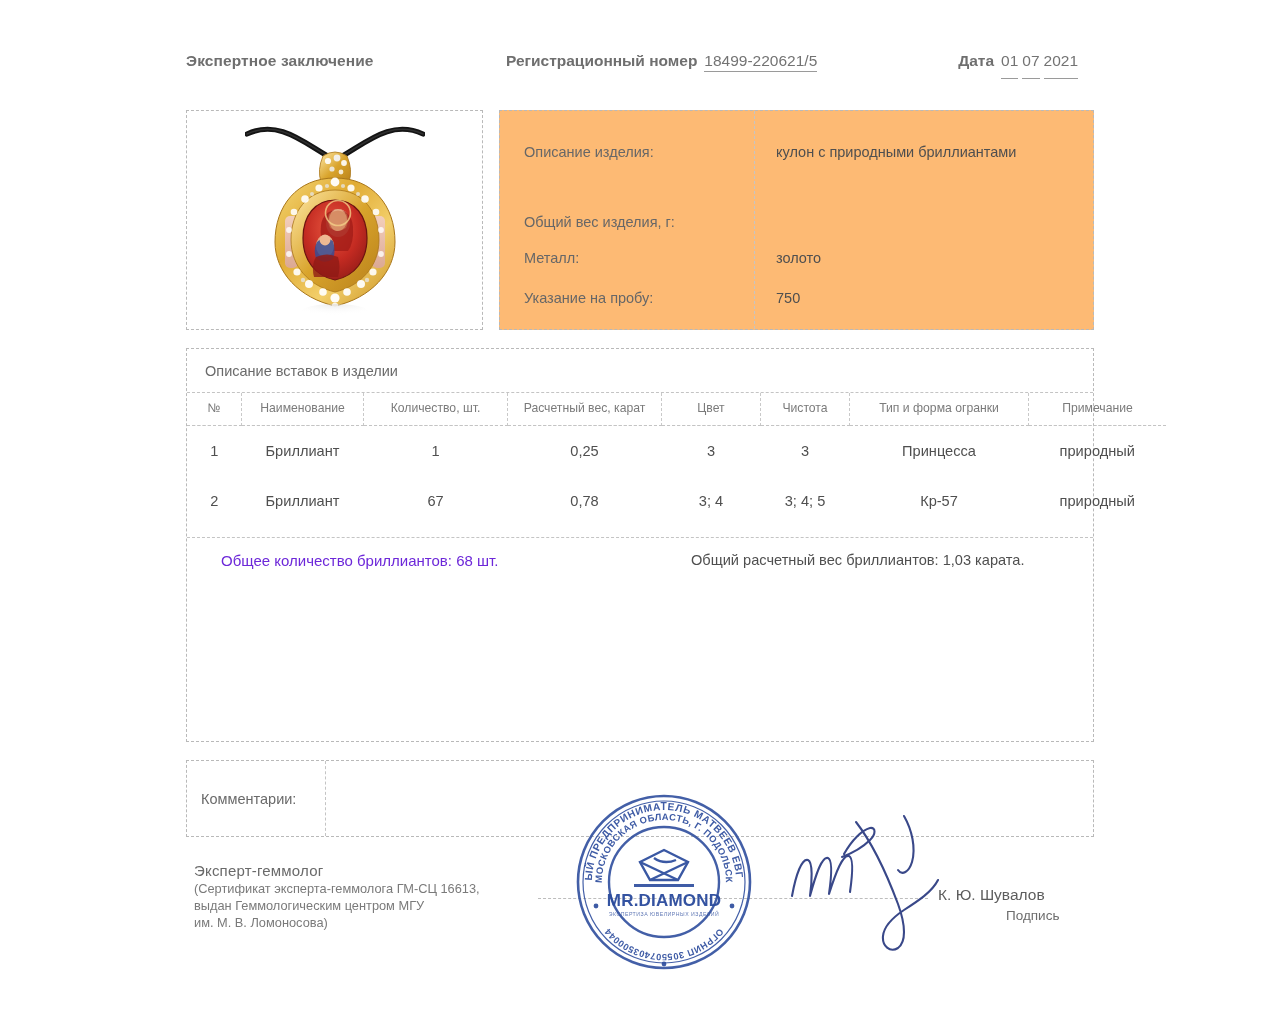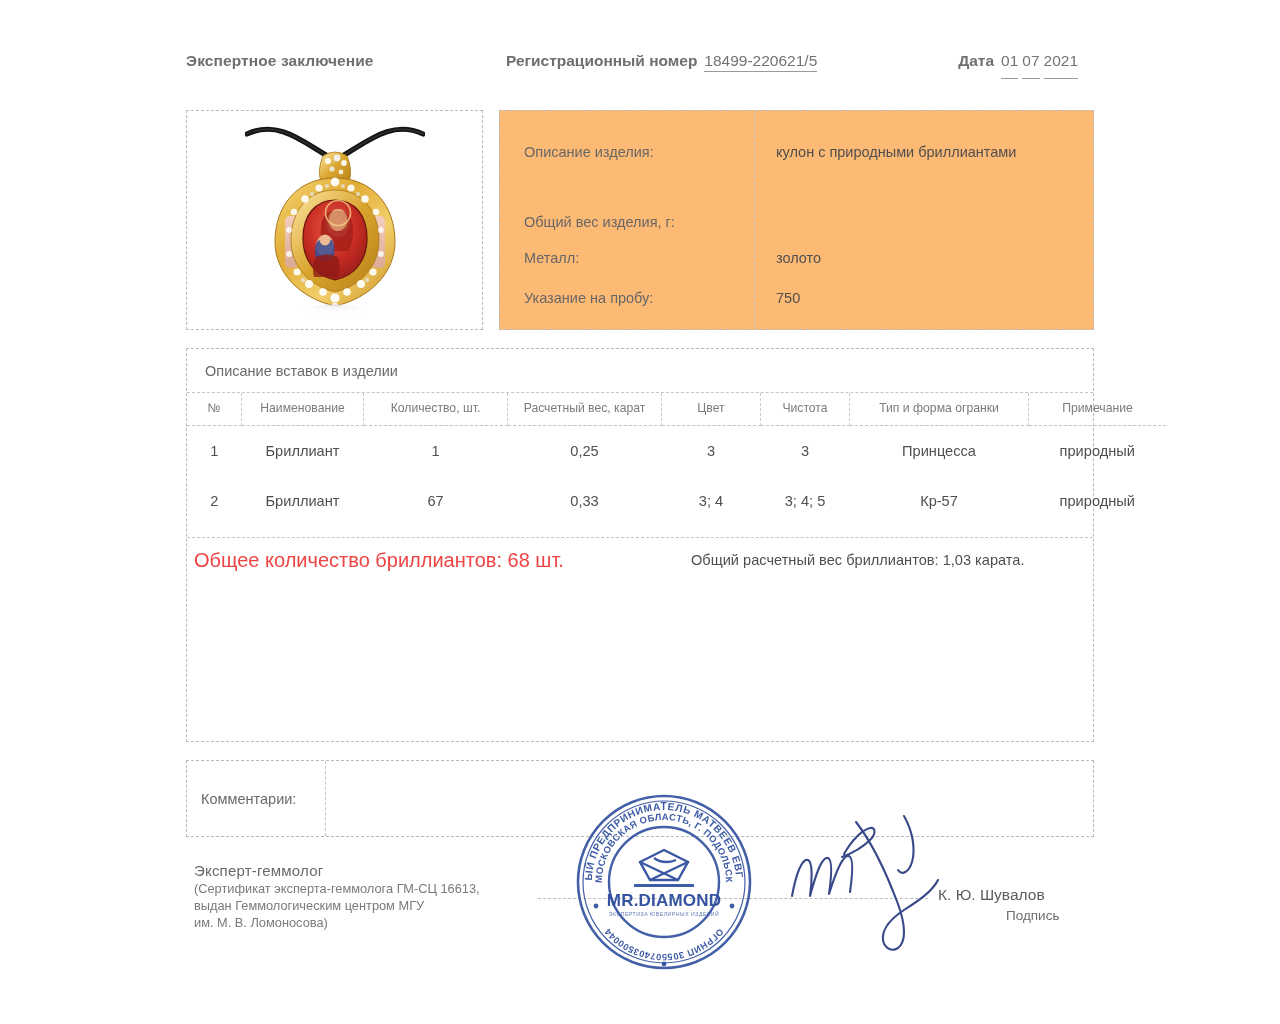--- a/index.html
+++ b/index.html
@@ -222,23 +222,23 @@
     position: absolute;
     left: 0;
     top: 188px;
     width: 100%;
     height: 46px;
     display: flex;
     align-items: center;
   }
   .total-count {
     position: absolute;
-    left: 7px;
-    font-size: 20px;
-    color: #ef4444;
+    left: 34px;
+    font-size: 15px;
+    color: #6d28d9;
   }
   .total-weight {
     position: absolute;
     left: 504px;
     font-size: 14.6px;
     color: #4f4f4f;
   }
 
   
   .comments-box {
@@ -523,21 +523,21 @@
           <td>0,25</td>
           <td>3</td>
           <td>3</td>
           <td>Принцесса</td>
           <td>природный</td>
         </tr>
         <tr>
           <td>2</td>
           <td>Бриллиант</td>
           <td>67</td>
-          <td>0,33</td>
+          <td>0,78</td>
           <td>3; 4</td>
           <td>3; 4; 5</td>
           <td>Кр-57</td>
           <td>природный</td>
         </tr>
       </tbody>
     </table>
 
     <div class="totals-sep"></div>
     <div class="totals">

